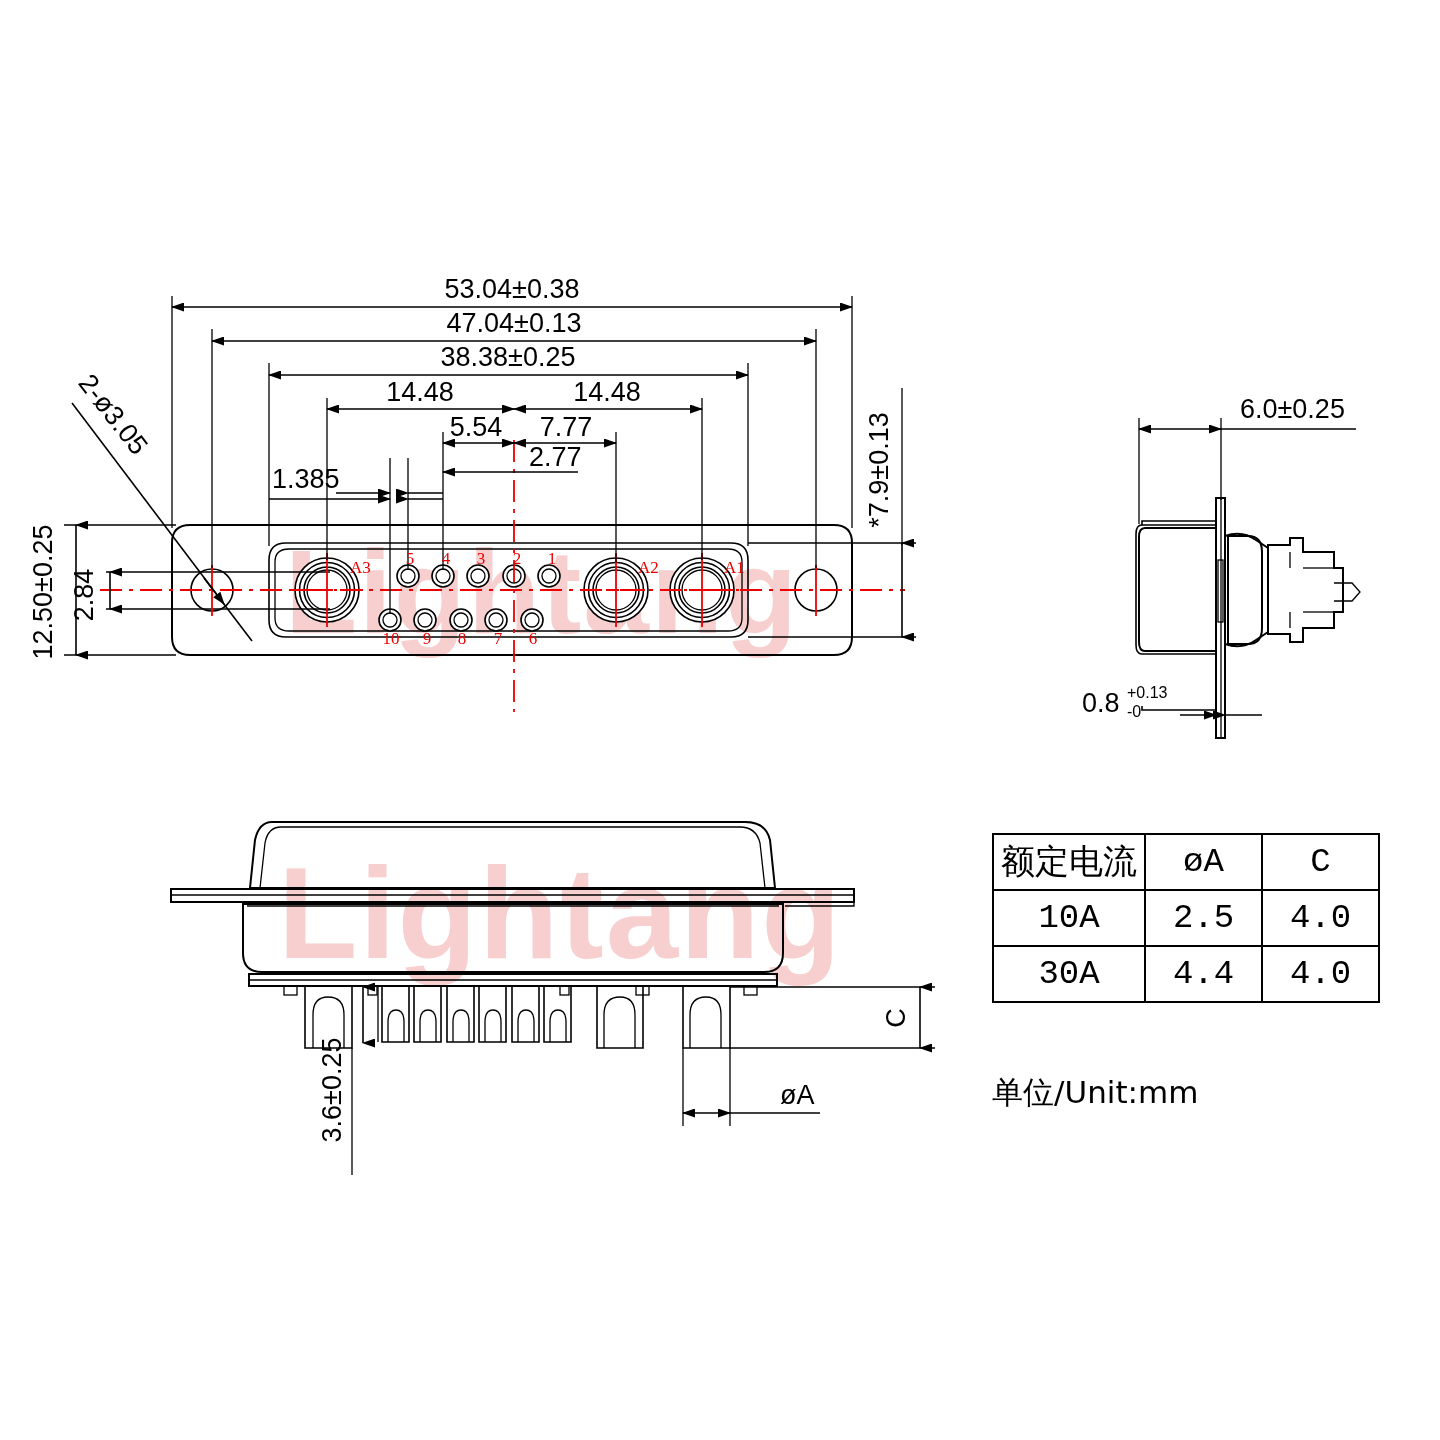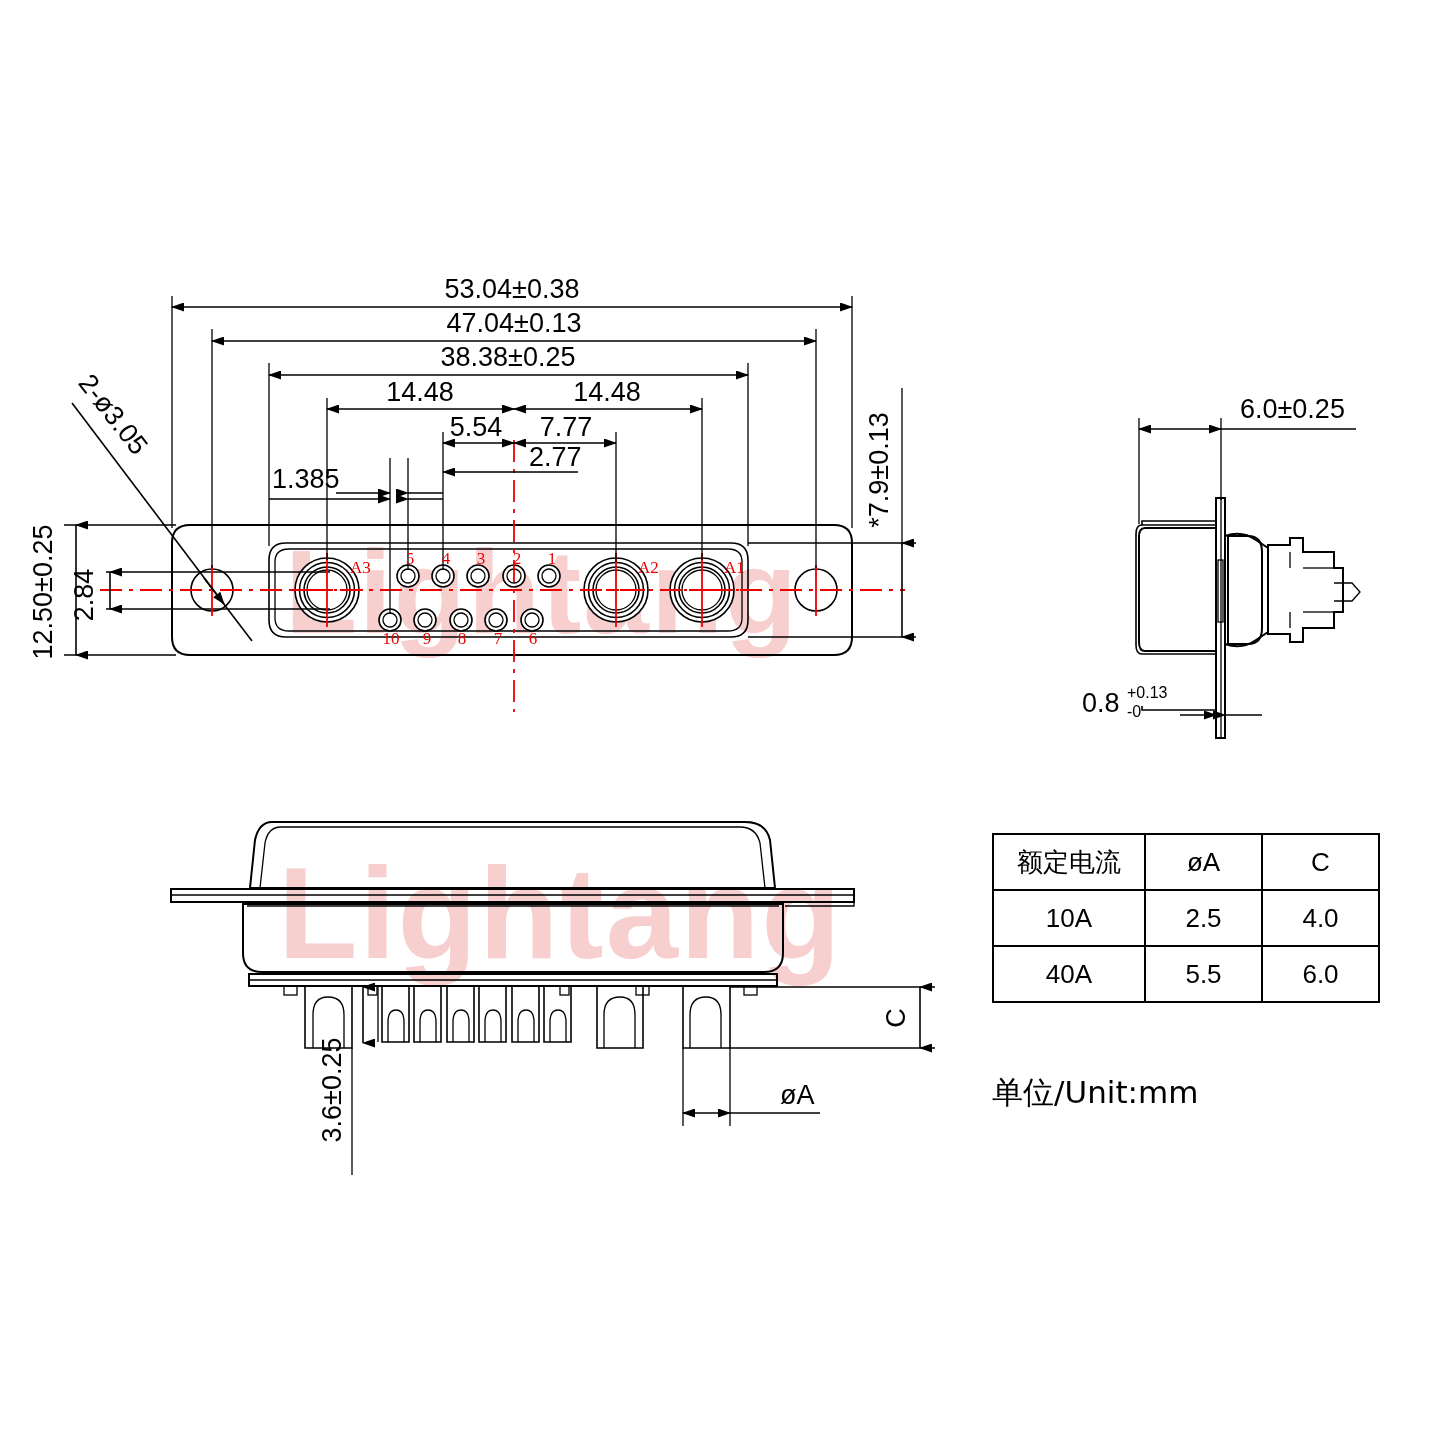--- a/index.html
+++ b/index.html
@@ -21,21 +21,21 @@
   .dimtxt{font-size:27px;letter-spacing:0px;}
   .pinlbl{font-size:17px;fill:#ee0000;font-family:"Liberation Serif","DejaVu Serif",serif;}
   .pinlbl-b{font-size:17px;fill:#ee0000;font-family:"Liberation Serif","DejaVu Serif",serif;}
   .toltxt{font-size:16px;}
   .wm{position:absolute;font-size:112px;font-weight:bold;color:#f8cfcf;
       font-family:"Liberation Sans","DejaVu Sans",sans-serif;
       letter-spacing:2px;user-select:none;pointer-events:none;}
   
   #spec{position:absolute;left:992px;top:833px;border-collapse:collapse;}
   #spec td,#spec th{border:2px solid #000;text-align:center;
-       font-size:26px;font-weight:normal;padding:0;height:54px;}
+       font-size:34px;font-weight:normal;padding:0;height:54px;font-family:Liberation Mono, monospace;}
   #spec .c0{width:150px;}
   #spec .c1{width:115px;}
   #spec .c2{width:115px;}
   #unit{position:absolute;left:992px;top:1072px;width:390px;
         font-size:31px;}
   .zh{font-family:"DejaVu Sans","Liberation Sans",sans-serif;}
 </style>
 </head>
 <body>
 
@@ -346,22 +346,22 @@
         <th class="c2">C</th>
       </tr>
     </thead>
     <tbody>
       <tr>
         <td>10A</td>
         <td>2.5</td>
         <td>4.0</td>
       </tr>
       <tr>
-        <td>40A</td>
-        <td>5.5</td>
-        <td>6.0</td>
+        <td>30A</td>
+        <td>4.4</td>
+        <td>4.0</td>
       </tr>
     </tbody>
   </table>
 
   <div id="unit" class="zh">单位/Unit:mm</div>
 
 </div>
 
 </body></html>

